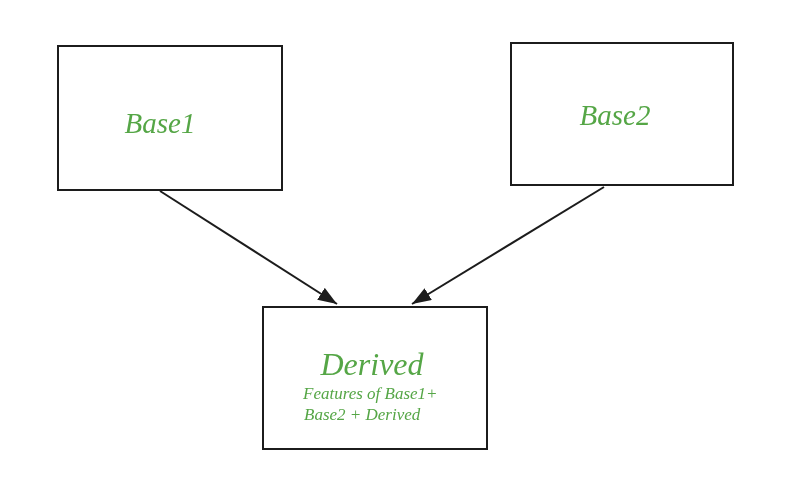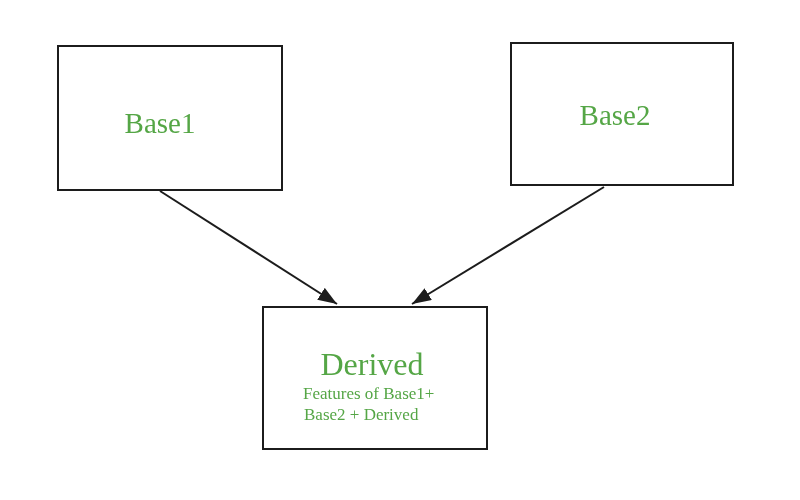--- a/index.html
+++ b/index.html
@@ -6,20 +6,21 @@
     --bg:#ffffff;
     --stroke:#1c1c1c;
     --green:#55a646;
   }
   html,body{margin:0;padding:0;background:var(--bg);}
   .canvas{
     position:relative;
     width:736px;height:500px;
     background:var(--bg);
     overflow:hidden;
+    font-style:italic;
   }
   svg{display:block;}
   .node-box{fill:#ffffff;stroke:var(--stroke);stroke-width:2;}
   .edge-line{stroke:var(--stroke);stroke-width:2;fill:none;}
   .arrow-head{fill:var(--stroke);}
   text{
     font-family:"Liberation Serif","DejaVu Serif",serif;
     fill:var(--green);
   }
   .node-title{font-size:29px;}

